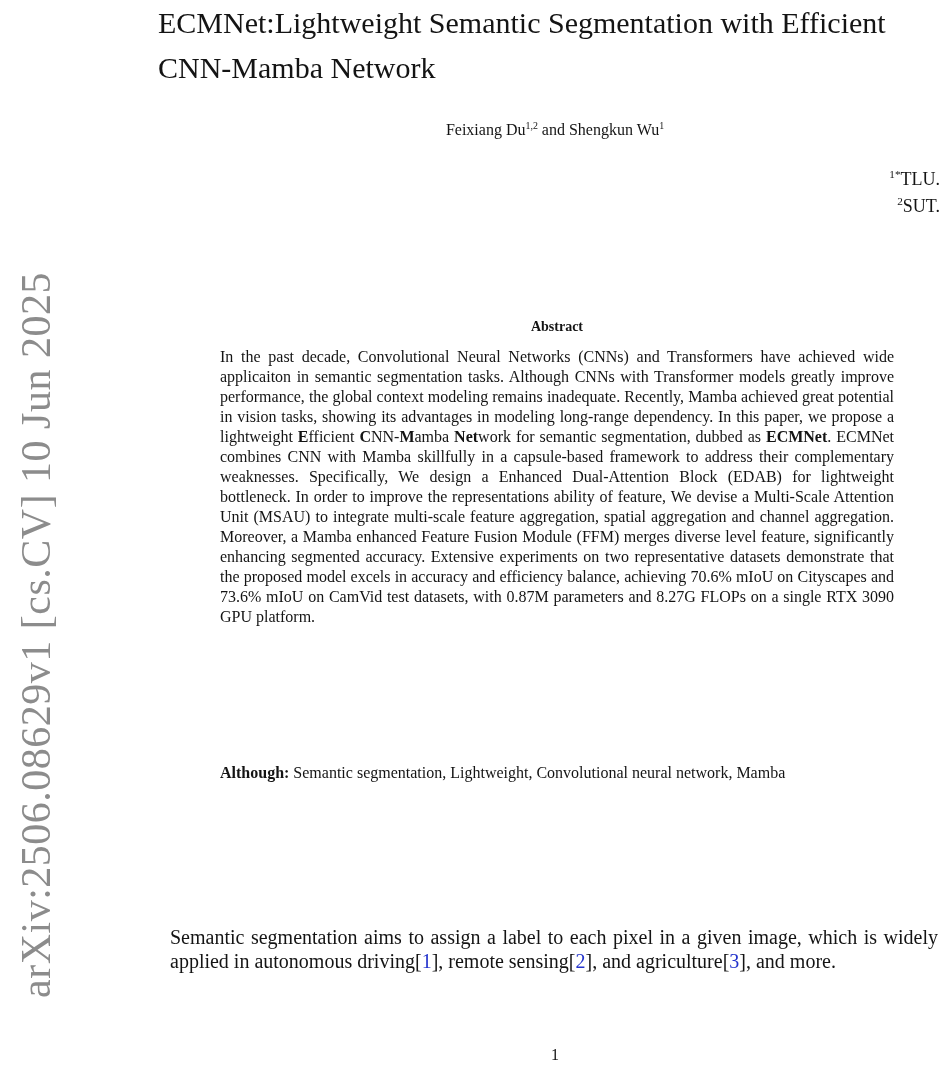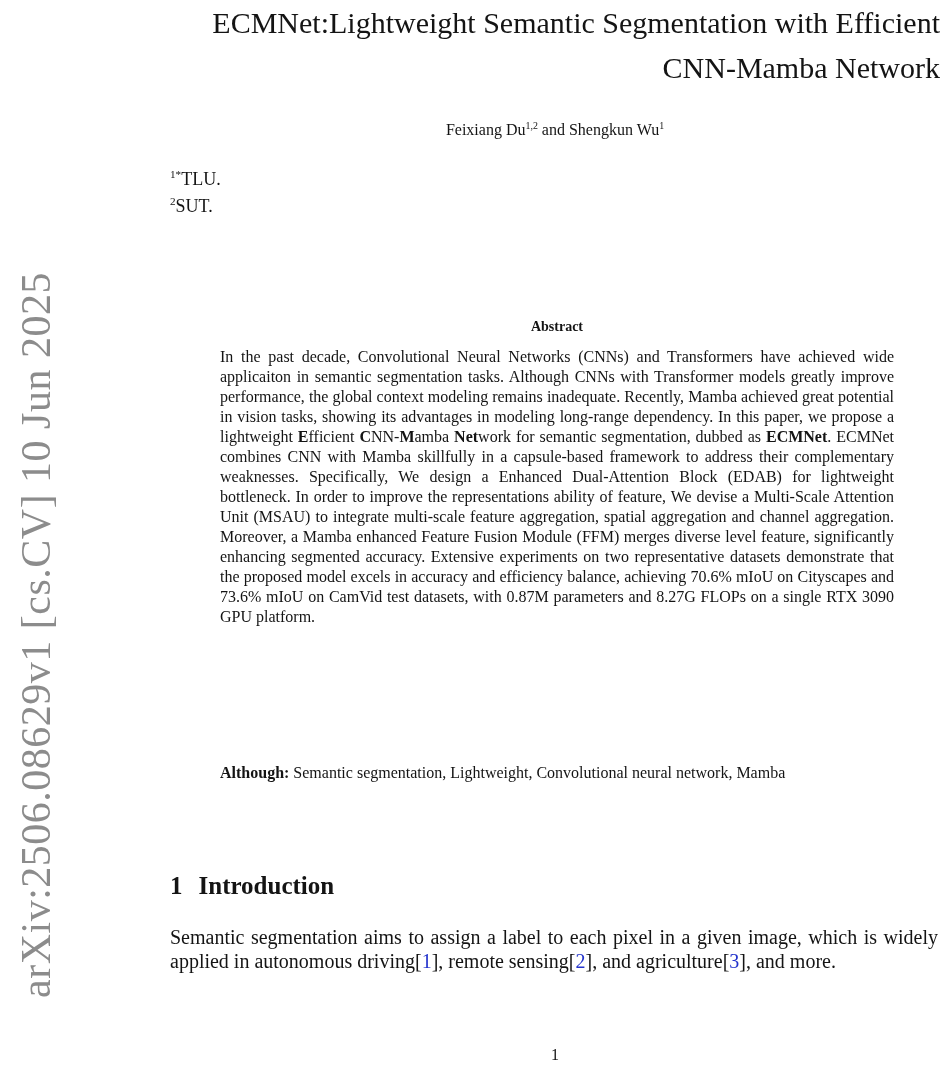--- a/index.html
+++ b/index.html
@@ -16,34 +16,34 @@
   .watermark {
     position: absolute;
     top: 635px;
     left: 36px;
     transform: translate(-50%, -50%) rotate(-90deg);
     font-size: 42px;
     white-space: nowrap;
     letter-spacing: 0.5px;
   }
   .title {
-    top: 0px; left: 170px; width: 770px;
-    text-align: right;
+    top: 0px; left: 158px; width: 770px;
+    text-align: left;
     font-size: 30px;
     line-height: 45px;
   }
   .title-inner { display: inline-block; max-width: 745px; }
   .authors {
     top: 121px; left: 170px; width: 770px;
     text-align: center;
     font-size: 16px;
   }
   .affils {
     top: 166px; left: 170px; width: 770px;
-    text-align: left;
+    text-align: right;
     font-size: 18px;
     line-height: 27px;
   }
   sup { font-size: 62%; line-height: 0; vertical-align: super; }
   .abs-head {
     top: 319px; left: 220px; width: 674px;
     text-align: center;
     font-size: 14px;
     font-weight: bold;
   }
@@ -99,21 +99,18 @@
   </div>
 
   <div class="block abs-head">Abstract</div>
 
   <div class="block abs-body"><span>In the past decade, Convolutional Neural Networks (CNNs) and Transformers have achieved wide applicaiton in semantic segmentation tasks. Although CNNs with Transformer models greatly improve performance, the global context modeling remains inadequate. Recently, Mamba achieved great potential in vision tasks, showing its advantages in modeling long-range dependency. In this paper, we propose a lightweight </span><span style="font-weight: bold;">E</span><span>fficient </span><span style="font-weight: bold;">C</span><span>NN-</span><span style="font-weight: bold;">M</span><span>amba </span><span style="font-weight: bold;">Net</span><span>work for semantic segmentation, dubbed as </span><span style="font-weight: bold;">ECMNet</span><span>. ECMNet combines CNN with Mamba skillfully in a capsule-based framework to address their complementary weaknesses. Specifically, We design a Enhanced Dual-Attention Block (EDAB) for lightweight bottleneck. In order to improve the representations ability of feature, We devise a Multi-Scale Attention Unit (MSAU) to integrate multi-scale feature aggregation, spatial aggregation and channel aggregation. Moreover, a Mamba enhanced Feature Fusion Module (FFM) merges diverse level feature, significantly enhancing segmented accuracy. Extensive experiments on two representative datasets demonstrate that the proposed model excels in accuracy and efficiency balance, achieving 70.6% mIoU on Cityscapes and 73.6% mIoU on CamVid test datasets, with 0.87M parameters and 8.27G FLOPs on a single RTX 3090 GPU platform.</span></div>
 
   <div class="block keywords">
     <b>Although:</b><span> Semantic segmentation, Lightweight, Convolutional neural network, Mamba</span>
   </div>
 
-  <div class="block sec-head">
-    <span class="sec-num">1</span><span>Introduction</span>
-  </div>
 
   <div class="block intro"><span>Semantic segmentation aims to assign a label to each pixel in a given image, which is widely applied in autonomous driving[</span><span class="cite" style="color: rgb(35, 51, 204);">1</span><span>], remote sensing[</span><span class="cite" style="color: rgb(35, 51, 204);">2</span><span>], and agriculture[</span><span class="cite" style="color: rgb(35, 51, 204);">3</span><span>], and more.</span></div>
 
   <div class="block pagenum">1</div>
 
 </div>
 
 </body></html>

